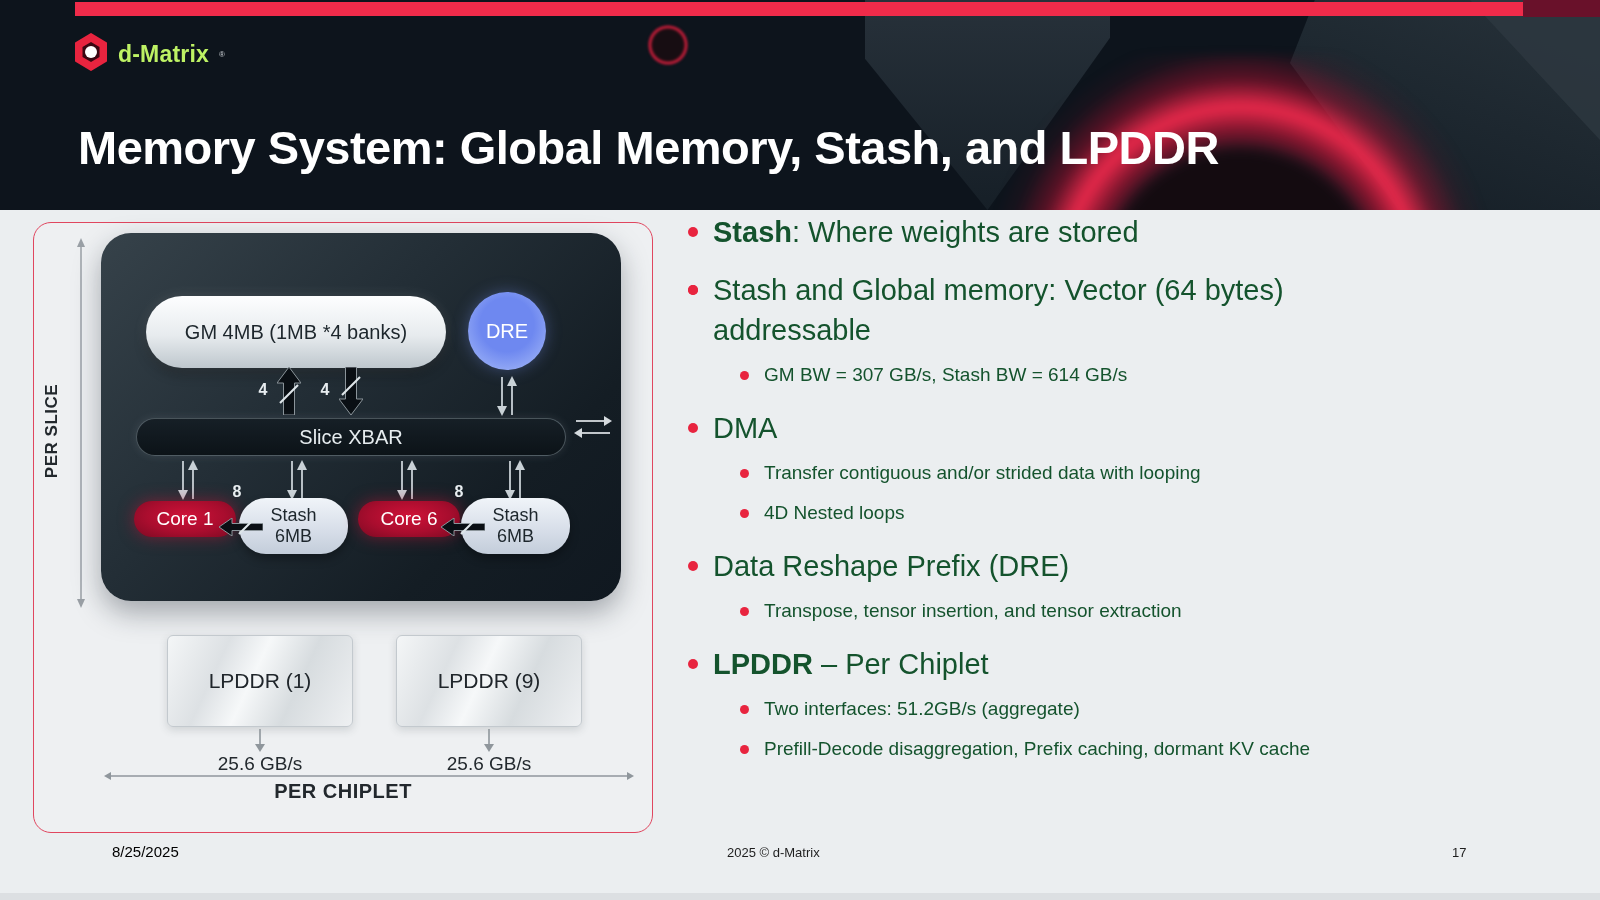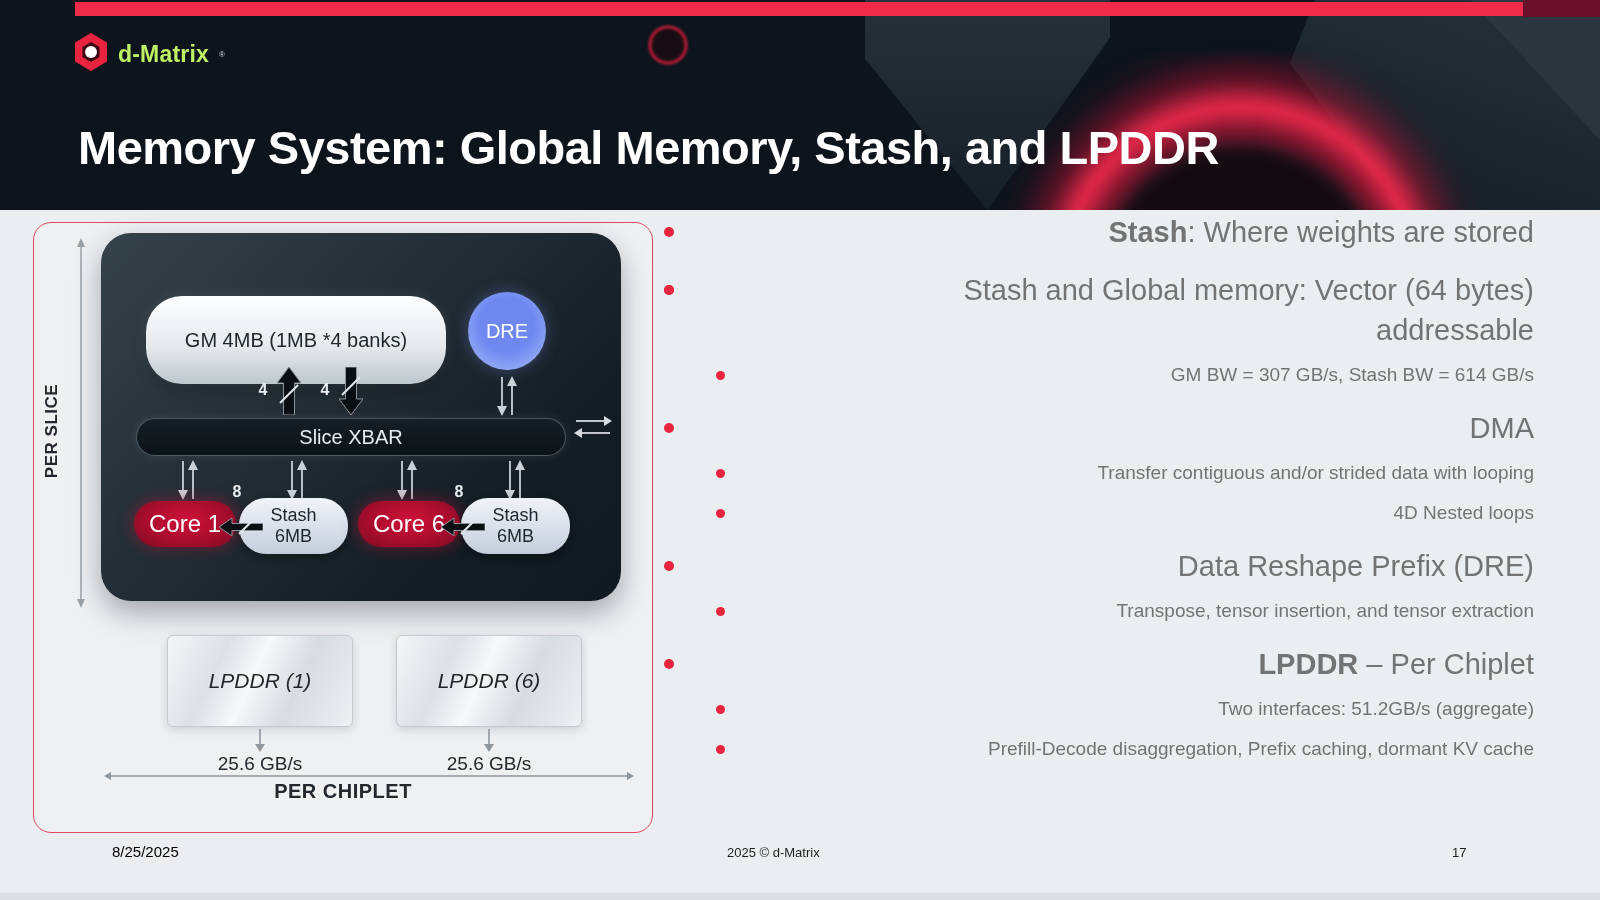--- a/index.html
+++ b/index.html
@@ -34,54 +34,54 @@
 
   
   .panel { position:absolute; left:33px; top:222px; width:620px; height:611px;
     border:1.5px solid #e0465f; border-radius:18px; background:#eef0f2; }
   .per-slice-arrow { position:absolute; left:75px; top:15px; }
   .per-slice-label { position:absolute; left:-62px; top:198px; width:160px; text-align:center;
     transform:rotate(-90deg); font-weight:bold; font-size:17px; color:#22282d; letter-spacing:.5px; }
   .chip { position:absolute; left:67px; top:10px; width:520px; height:368px; border-radius:30px;
     background:linear-gradient(135deg,#36424a 0%, #232e36 40%, #141d24 75%, #101820 100%);
     box-shadow:0 12px 28px rgba(25,35,45,.35); }
-  .gm-pill { position:absolute; left:45px; top:63px; width:300px; height:88px; border-radius:36px;
+  .gm-pill { position:absolute; left:45px; top:63px; width:300px; height:72px; border-radius:36px;
     background:linear-gradient(180deg,#fdfeff 0%, #e7ebee 55%, #bec7cd 100%);
     box-shadow:0 0 14px rgba(255,255,255,.12), 0 6px 12px rgba(0,0,0,.35);
     display:flex; align-items:center; justify-content:center; font-size:20px; color:#1d262c; }
   .dre { position:absolute; left:367px; top:59px; width:78px; height:78px; border-radius:50%;
     background:radial-gradient(circle at 50% 42%, #6e88f0 0 45%, #93a9f5 78%, #b6c4fa 100%);
     box-shadow:0 0 16px rgba(120,145,245,.35);
     display:flex; align-items:center; justify-content:center; color:#ffffff; font-size:20px; }
   .xbar { position:absolute; left:35px; top:185px; width:430px; height:38px; border-radius:19px;
     background:linear-gradient(180deg,#161f26,#0c1318); border:1px solid rgba(190,205,215,.35);
     box-shadow:0 0 10px rgba(200,215,225,.12);
     display:flex; align-items:center; justify-content:center; color:#e6ecef; font-size:20px; }
   .bus4-label { position:absolute; width:20px; text-align:center; color:#e8edf0; font-size:16px; font-weight:bold; }
   .bus8-label { position:absolute; width:20px; text-align:center; color:#e8edf0; font-size:16px; font-weight:bold; }
-  .core-pill { position:absolute; width:102px; height:46px; border-radius:26px;
+  .core-pill { position:absolute; width:102px; height:36px; border-radius:26px;
     background:radial-gradient(ellipse at 50% 42%, #cf1238 0%, #a90d2e 55%, #7c0a23 100%);
     box-shadow:0 0 16px rgba(205,20,55,.5);
-    display:flex; align-items:center; justify-content:center; color:#fff; font-size:24px; }
+    display:flex; align-items:center; justify-content:center; color:#fff; font-size:19px; }
   .stash-pill { position:absolute; width:109px; height:56px; border-radius:27px;
     background:linear-gradient(180deg,#f0f4f9 0%, #d6dde8 60%, #c3cdda 100%);
     box-shadow:0 5px 10px rgba(0,0,0,.3);
     display:flex; flex-direction:column; align-items:center; justify-content:center;
     color:#1d262c; font-size:18px; line-height:1.15; }
   .lpddr { position:absolute; width:186px; height:92px; top:412px; border-radius:6px;
     background:linear-gradient(115deg,#f4f6f7 0%, #dde1e4 28%, #f6f8f9 46%, #d7dcdf 68%, #eef0f2 100%);
     border:1px solid #c3c9ce; box-shadow:0 3px 8px rgba(60,70,80,.18);
-    display:flex; align-items:center; justify-content:center; font-size:21px; color:#20262b;font-style:italic; }
+    display:flex; align-items:center; justify-content:center; font-size:21px; color:#20262b; }
   .bw-label { position:absolute; top:530px; width:160px; text-align:center; font-size:19px; color:#23292e; }
   .chiplet-label { position:absolute; left:0; top:557px; width:100%; text-align:center;
     font-weight:bold; font-size:20px; color:#22282d; letter-spacing:.5px; }
   .abs { position:absolute; }
 
   
-  .bullets { position:absolute; left:654px; top:212px; width:880px; color:#737373;text-align:right; }
+  .bullets { position:absolute; left:678px; top:212px; width:880px; color:#14532d; }
   .b { position:relative; }
   .b.l1 { margin-top:18px; font-size:29px; line-height:40px; padding-left:35px; }
   .b.l2 { margin-top:10px; font-size:19px; line-height:30px; padding-left:86px; }
   .b:first-child { margin-top:0; }
   .dot { position:absolute; border-radius:50%; background:#e8243f; }
   .b.l1 > .dot { left:10px; top:15px; width:10px; height:10px; }
   .b.l2 > .dot { left:62px; top:11px; width:9px; height:9px; }
   .b .txt b { font-weight:bold; }
   .b .txt.wrap { display:inline-block; max-width:720px; }
 
@@ -220,21 +220,21 @@
     <span class="bus8-label" style="left:348px; top:250px;">8</span>
     <span class="abs" style="left:340px; top:285px;">
       <svg width="44" height="18" viewBox="0 0 44 18">
         <polygon points="0,9 13,0 13,5.5 44,5.5 44,12.5 13,12.5 13,18" fill="#0a0f14" stroke="#8b949a" stroke-width="1"></polygon>
         <line x1="20" y1="16" x2="34" y2="2" stroke="#dfe6ea" stroke-width="2.2"></line>
       </svg>
     </span>
   </div>
 
   <div class="lpddr" style="left:133px;">LPDDR (1)</div>
-  <div class="lpddr" style="left:362px;">LPDDR (6)</div>
+  <div class="lpddr" style="left:362px;">LPDDR (9)</div>
 
   <span class="abs" style="left:219px; top:506px;">
     <svg width="14" height="24" viewBox="0 0 14 24">
         <line x1="7" y1="0" x2="7" y2="16" stroke="#8f969c" stroke-width="1.6"></line>
         <polygon points="2,15 12,15 7,23" fill="#8f969c"></polygon>
       </svg>
   </span>
   <span class="abs" style="left:448px; top:506px;">
     <svg width="14" height="24" viewBox="0 0 14 24">
         <line x1="7" y1="0" x2="7" y2="16" stroke="#8f969c" stroke-width="1.6"></line>

